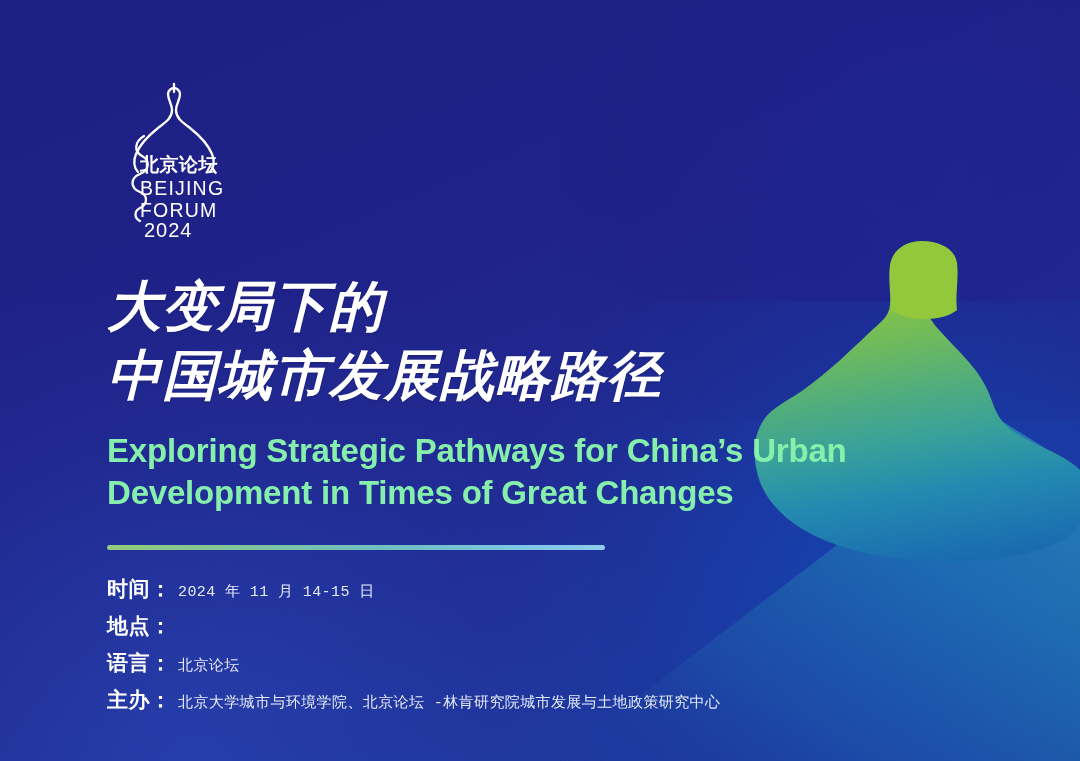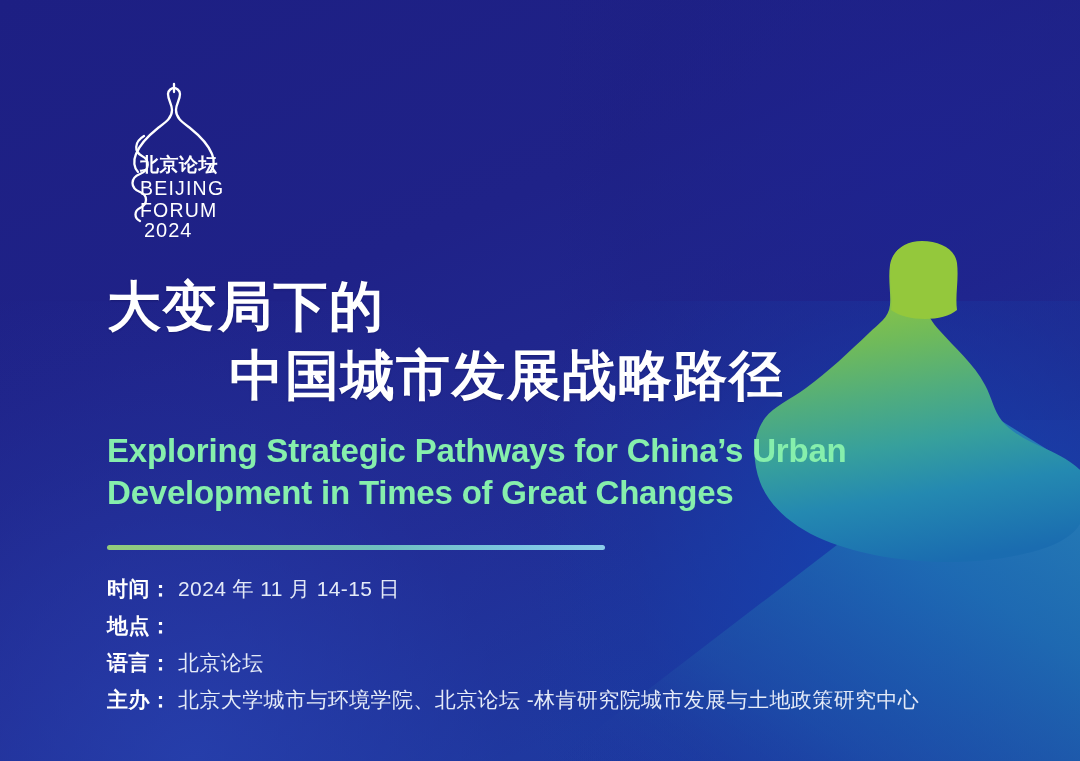--- a/index.html
+++ b/index.html
@@ -79,22 +79,23 @@
 
   .title-cn {
     color: #ffffff;
     font-size: 54px;
     line-height: 1.28;
     font-weight: 700;
     letter-spacing: 1.5px;
     margin: 0;
     white-space: nowrap;
     text-shadow: 0 1px 2px rgba(10,12,60,0.25);
-  }
-  .title-cn .line2 { display: block; text-align: center; }
+    font-style: italic;
+  }
+  .title-cn .line2 { display: block; }
 
   .title-en {
     color: #86efac;
     font-size: 33px;
     line-height: 1.27;
     font-weight: 600;
     letter-spacing: -0.2px;
     margin: 20px 0 0 0;
     max-width: 790px;
   }
@@ -127,23 +128,24 @@
     flex: 0 0 auto;
   }
   .detail-colon {
     color: #ffffff;
     font-size: 21px;
     font-weight: 700;
     margin-right: 7px;
   }
   .detail-value {
     color: #e4eaf7;
-    font-size: 21px;
+    font-size: 15px;
     font-weight: 400;
     letter-spacing: 0.4px;
+    font-family: Liberation Mono, monospace;
   }
 </style>
 </head>
 <body>
 
 <div class="poster">
 
   <div class="bg-base"></div>
   <div class="bg-glow-tr"></div>
   <div class="bg-glow-bl"></div>

